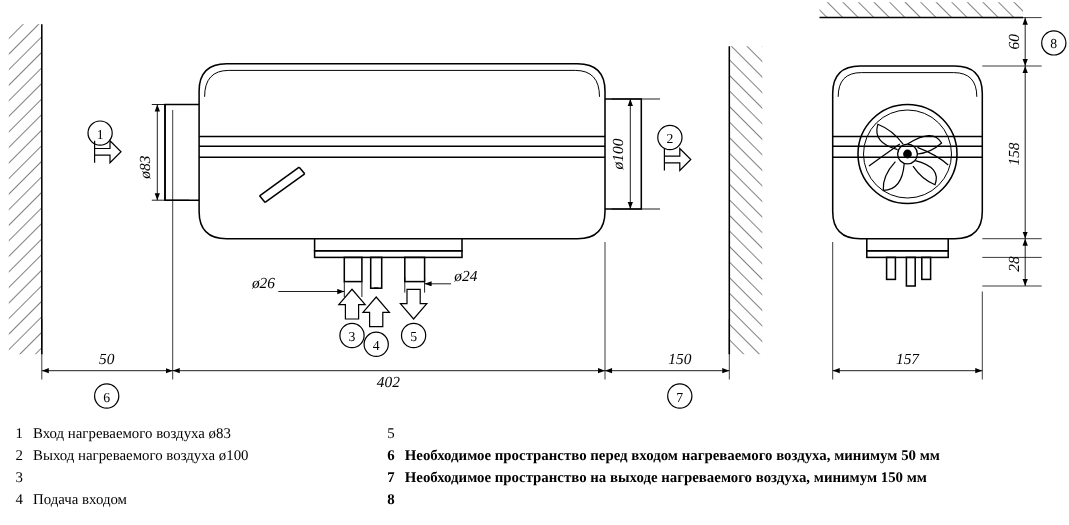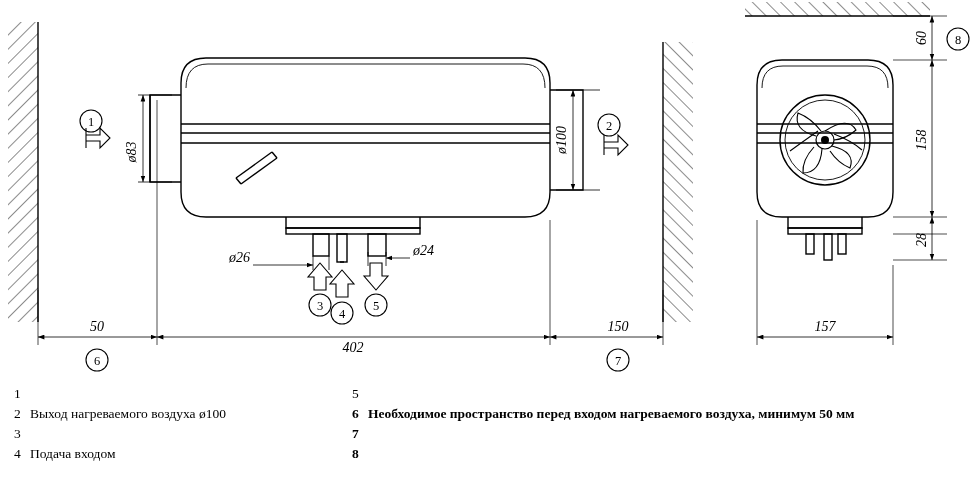--- a/index.html
+++ b/index.html
@@ -252,20 +252,21 @@
   <g stroke="#000" stroke-width="0.8">
     <line x1="757" y1="337" x2="893" y2="337" marker-start="url(#arrStart)" marker-end="url(#arrEnd)"></line>
   </g>
   <text class="dim" x="825" y="331" text-anchor="middle">157</text>
 </svg>
 
 <div class="legend">
   <div class="col left">
     <div class="row">
       <span class="num">1</span>
+      <span>Вход нагреваемого воздуха ø83</span>
     </div>
     <div class="row">
       <span class="num">2</span>
       <span>Выход нагреваемого воздуха ø100</span>
     </div>
     <div class="row">
       <span class="num">3</span>
     </div>
     <div class="row">
       <span class="num">4</span>
@@ -275,20 +276,21 @@
   <div class="col right">
     <div class="row">
       <span class="num">5</span>
     </div>
     <div class="row bold">
       <span class="num">6</span>
       <span>Необходимое пространство перед входом нагреваемого воздуха, минимум 50 мм</span>
     </div>
     <div class="row bold">
       <span class="num">7</span>
+      <span>Необходимое пространство на выходе нагреваемого воздуха, минимум 150 мм</span>
     </div>
     <div class="row bold">
       <span class="num">8</span>
     </div>
   </div>
 </div>
 
 </div>
 
 </body></html>

